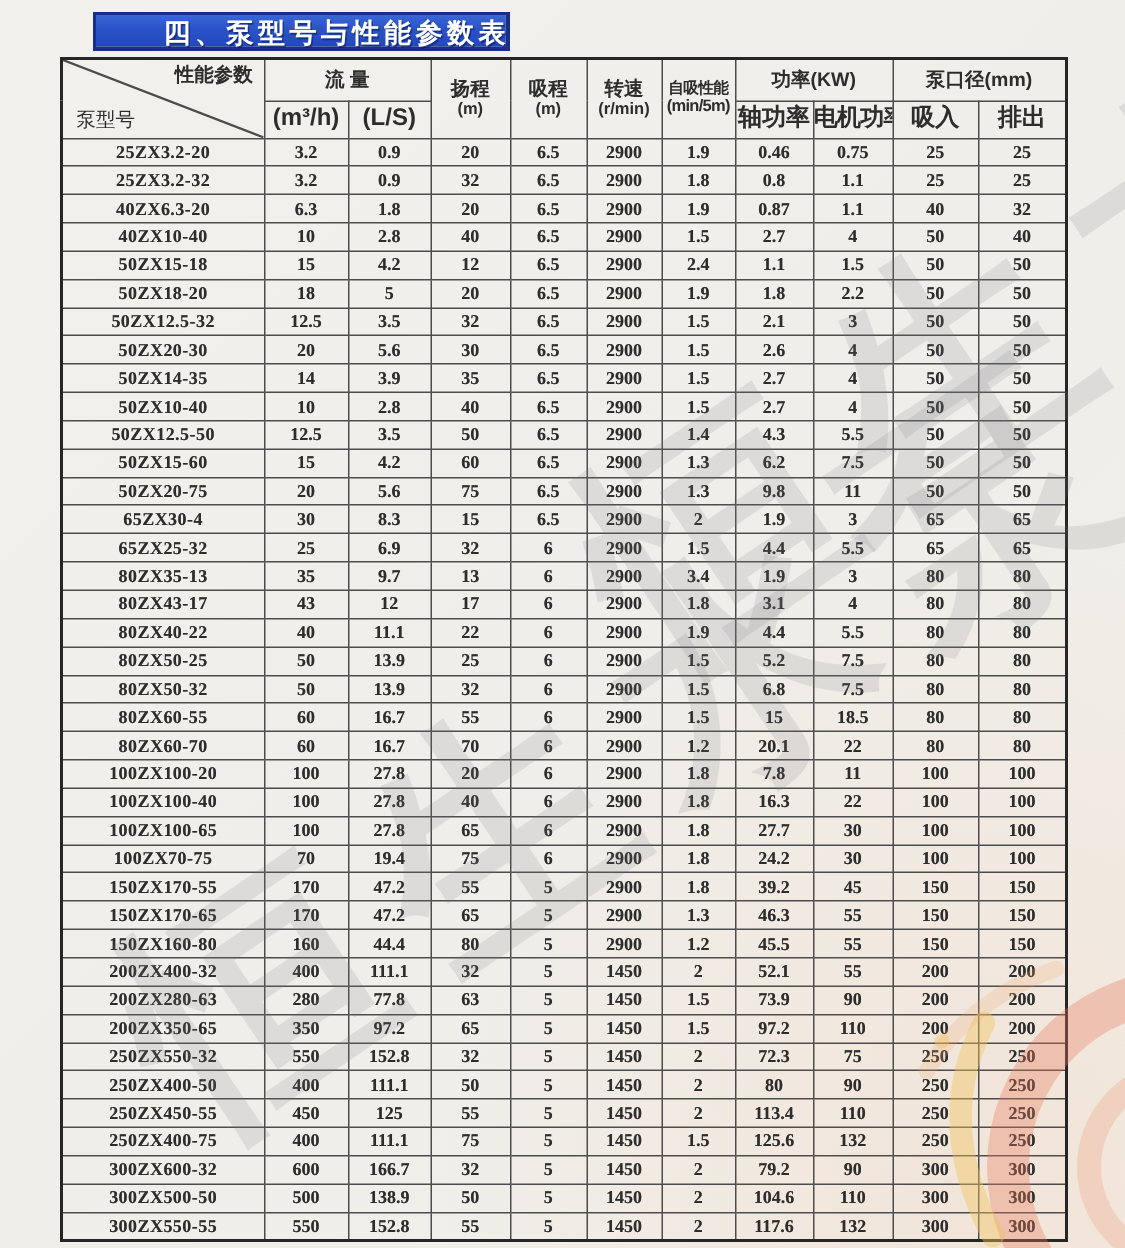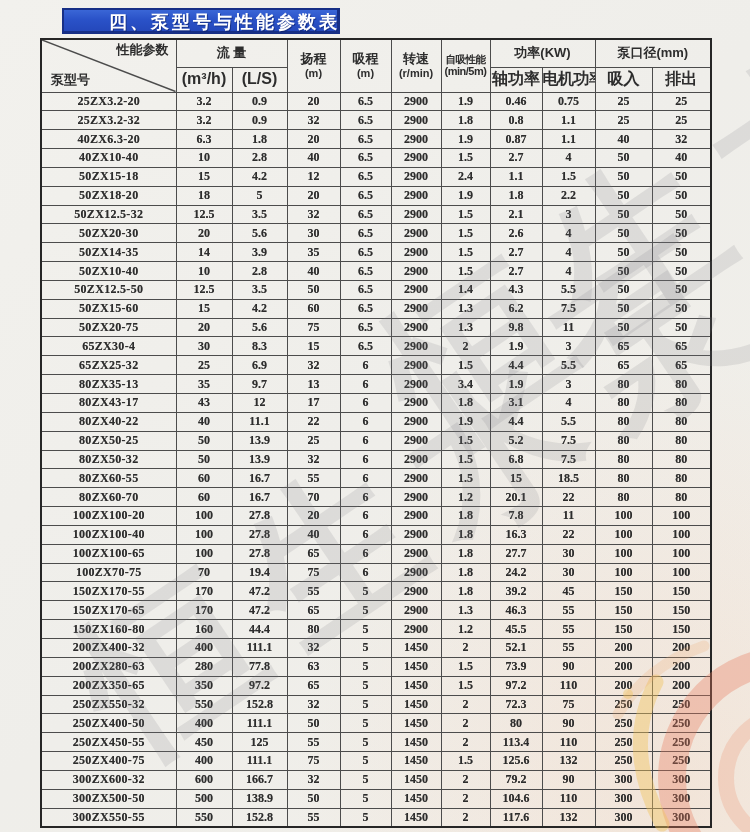--- a/index.html
+++ b/index.html
@@ -49,21 +49,21 @@
   }
   tbody td.model { font-size:12px; letter-spacing:0.3px; }
 
   
   th.corner { position:relative; padding:0; }
   th.corner svg { position:absolute; left:0; top:0; width:100%; height:100%; }
   .corner-top {
     position:absolute; top:3px; right:7px; font-size:13px; font-weight:bold; color:#2d2d2d;
   }
   .corner-bottom {
-    position:absolute; bottom:4px; left:9px; font-size:13px; font-weight:bold; color:#2d2d2d;
+    position:absolute; bottom:4px; left:9px; font-size:13px; font-weight:normal; color:#2d2d2d;
   }
 
   
   .wm {
     position:absolute; z-index:5; pointer-events:none;
     color:rgba(125,125,132,0.16); font-weight:bold; white-space:nowrap;
     font-size:168px; letter-spacing:26px; line-height:1;
     transform-origin:0 0;
   }
   .wm-a { left:55px;  top:640px; transform:rotate(-34deg); }

